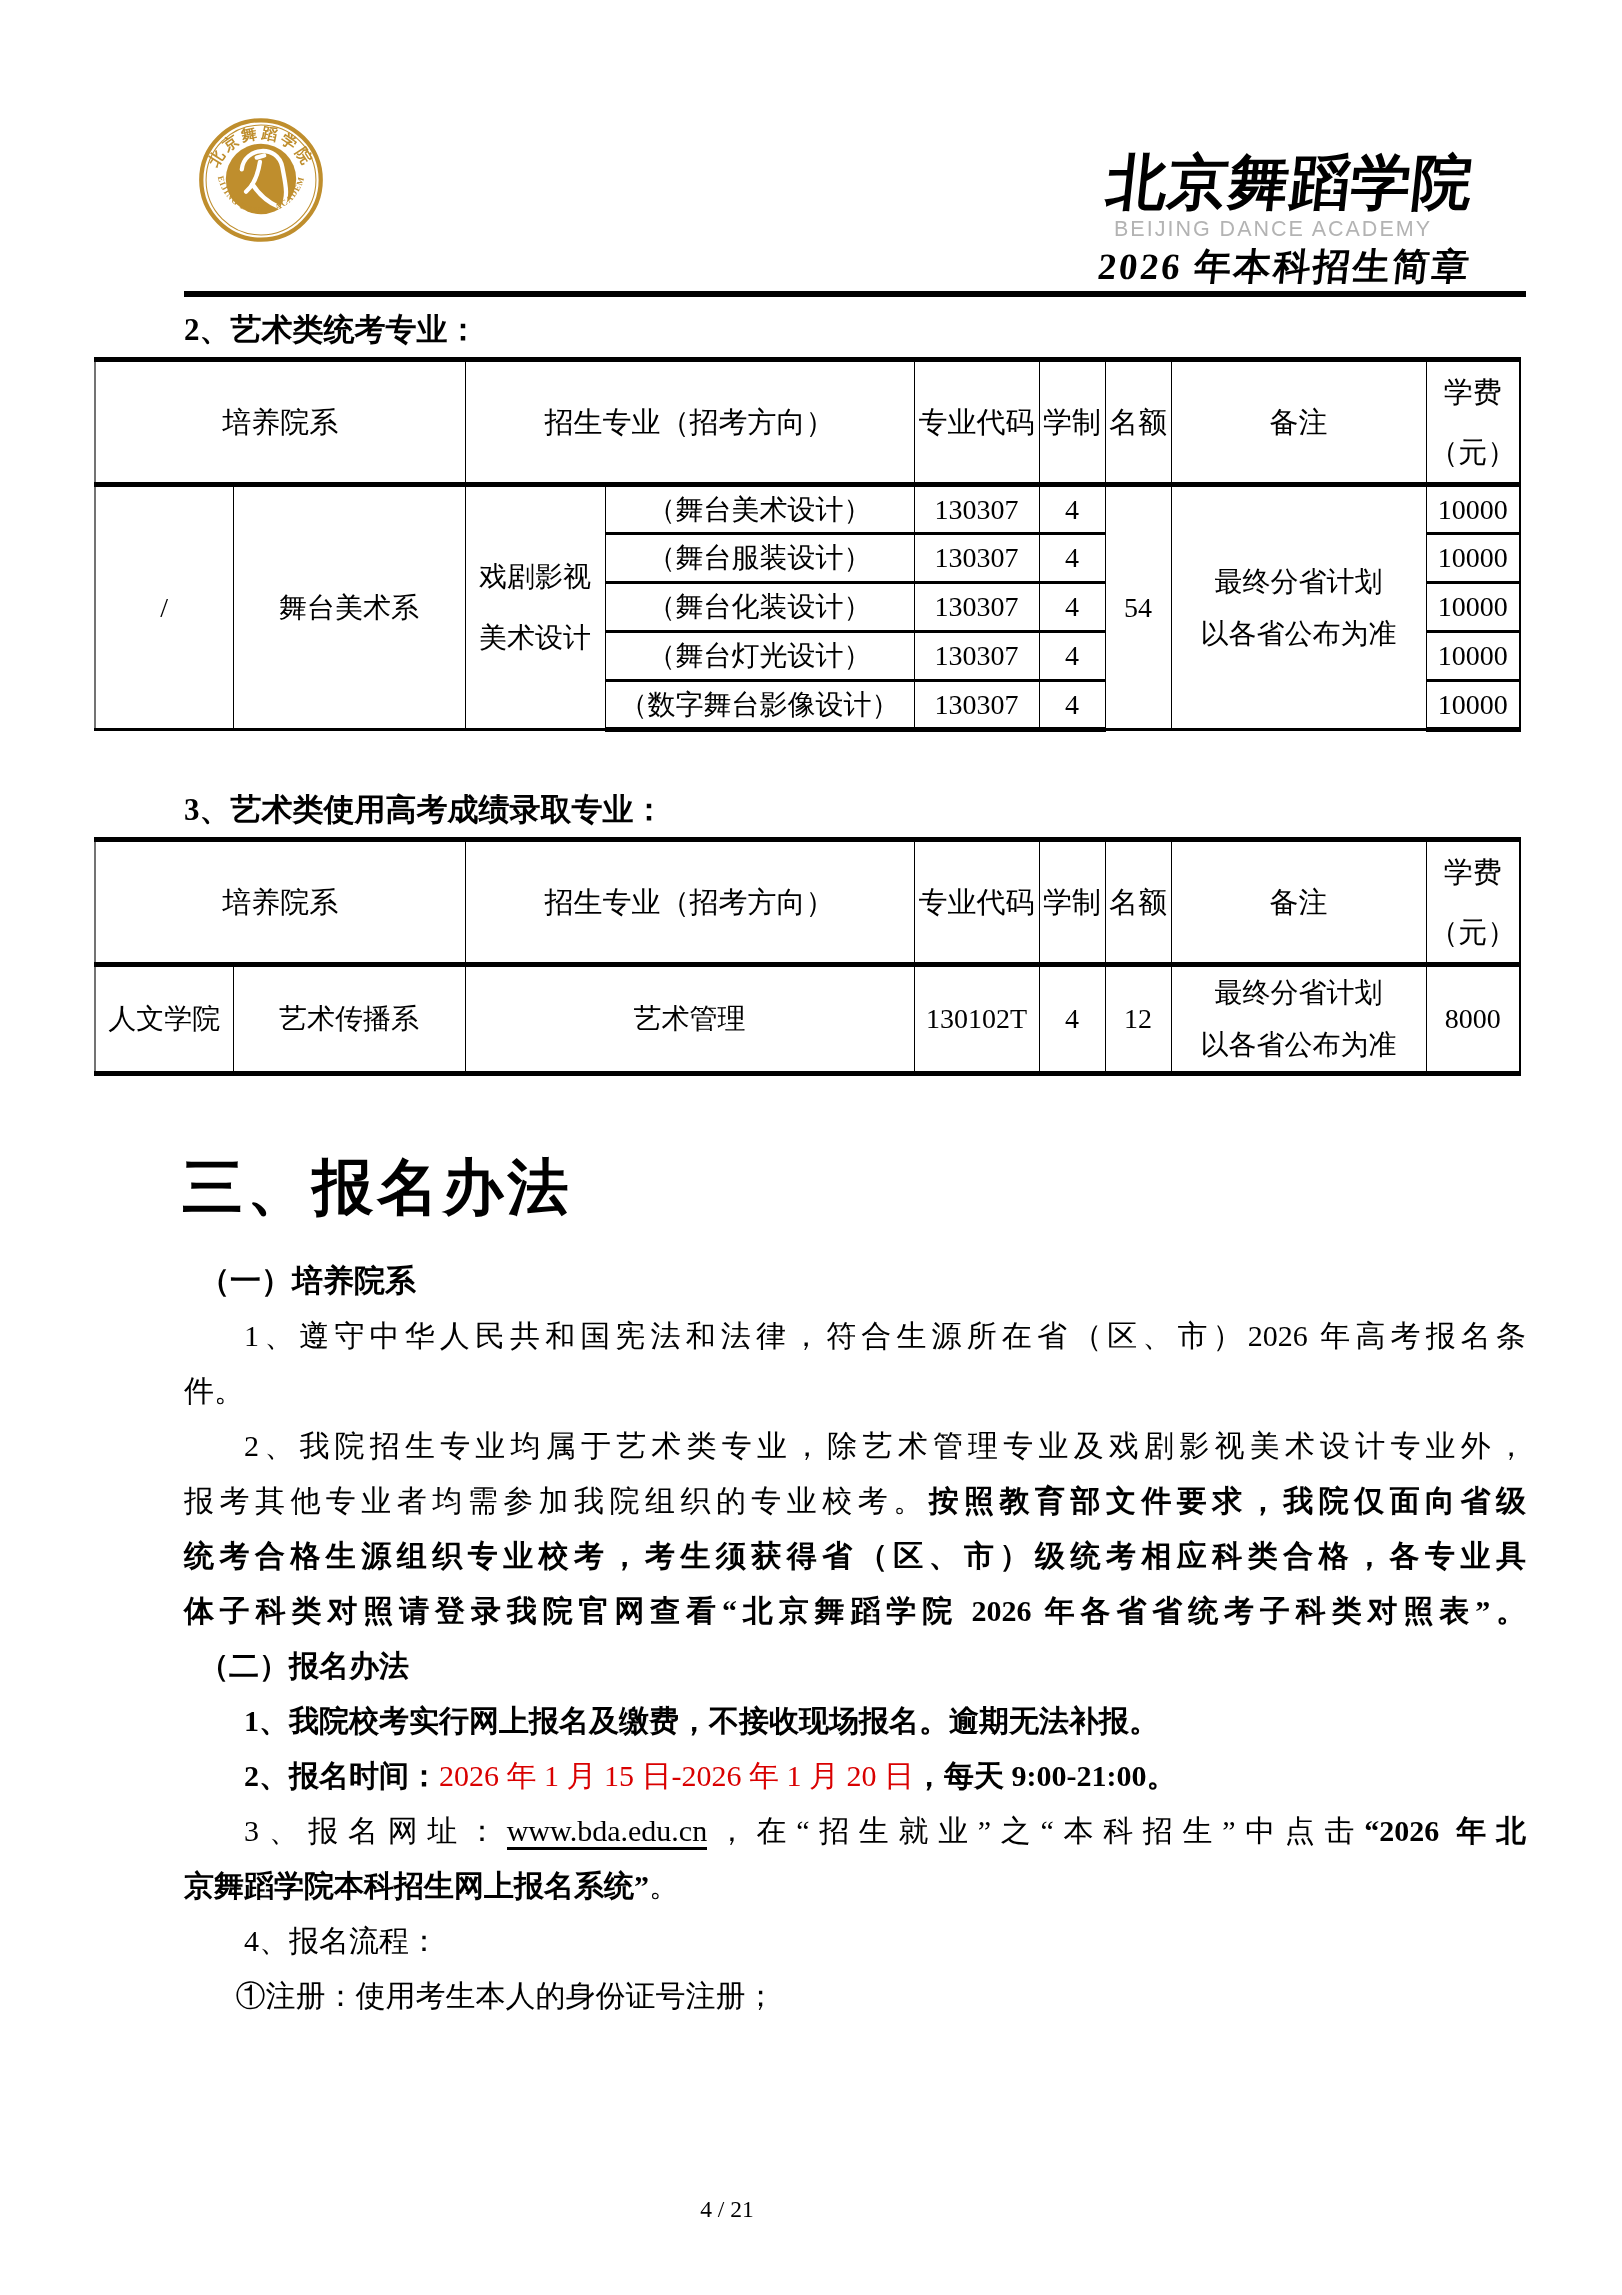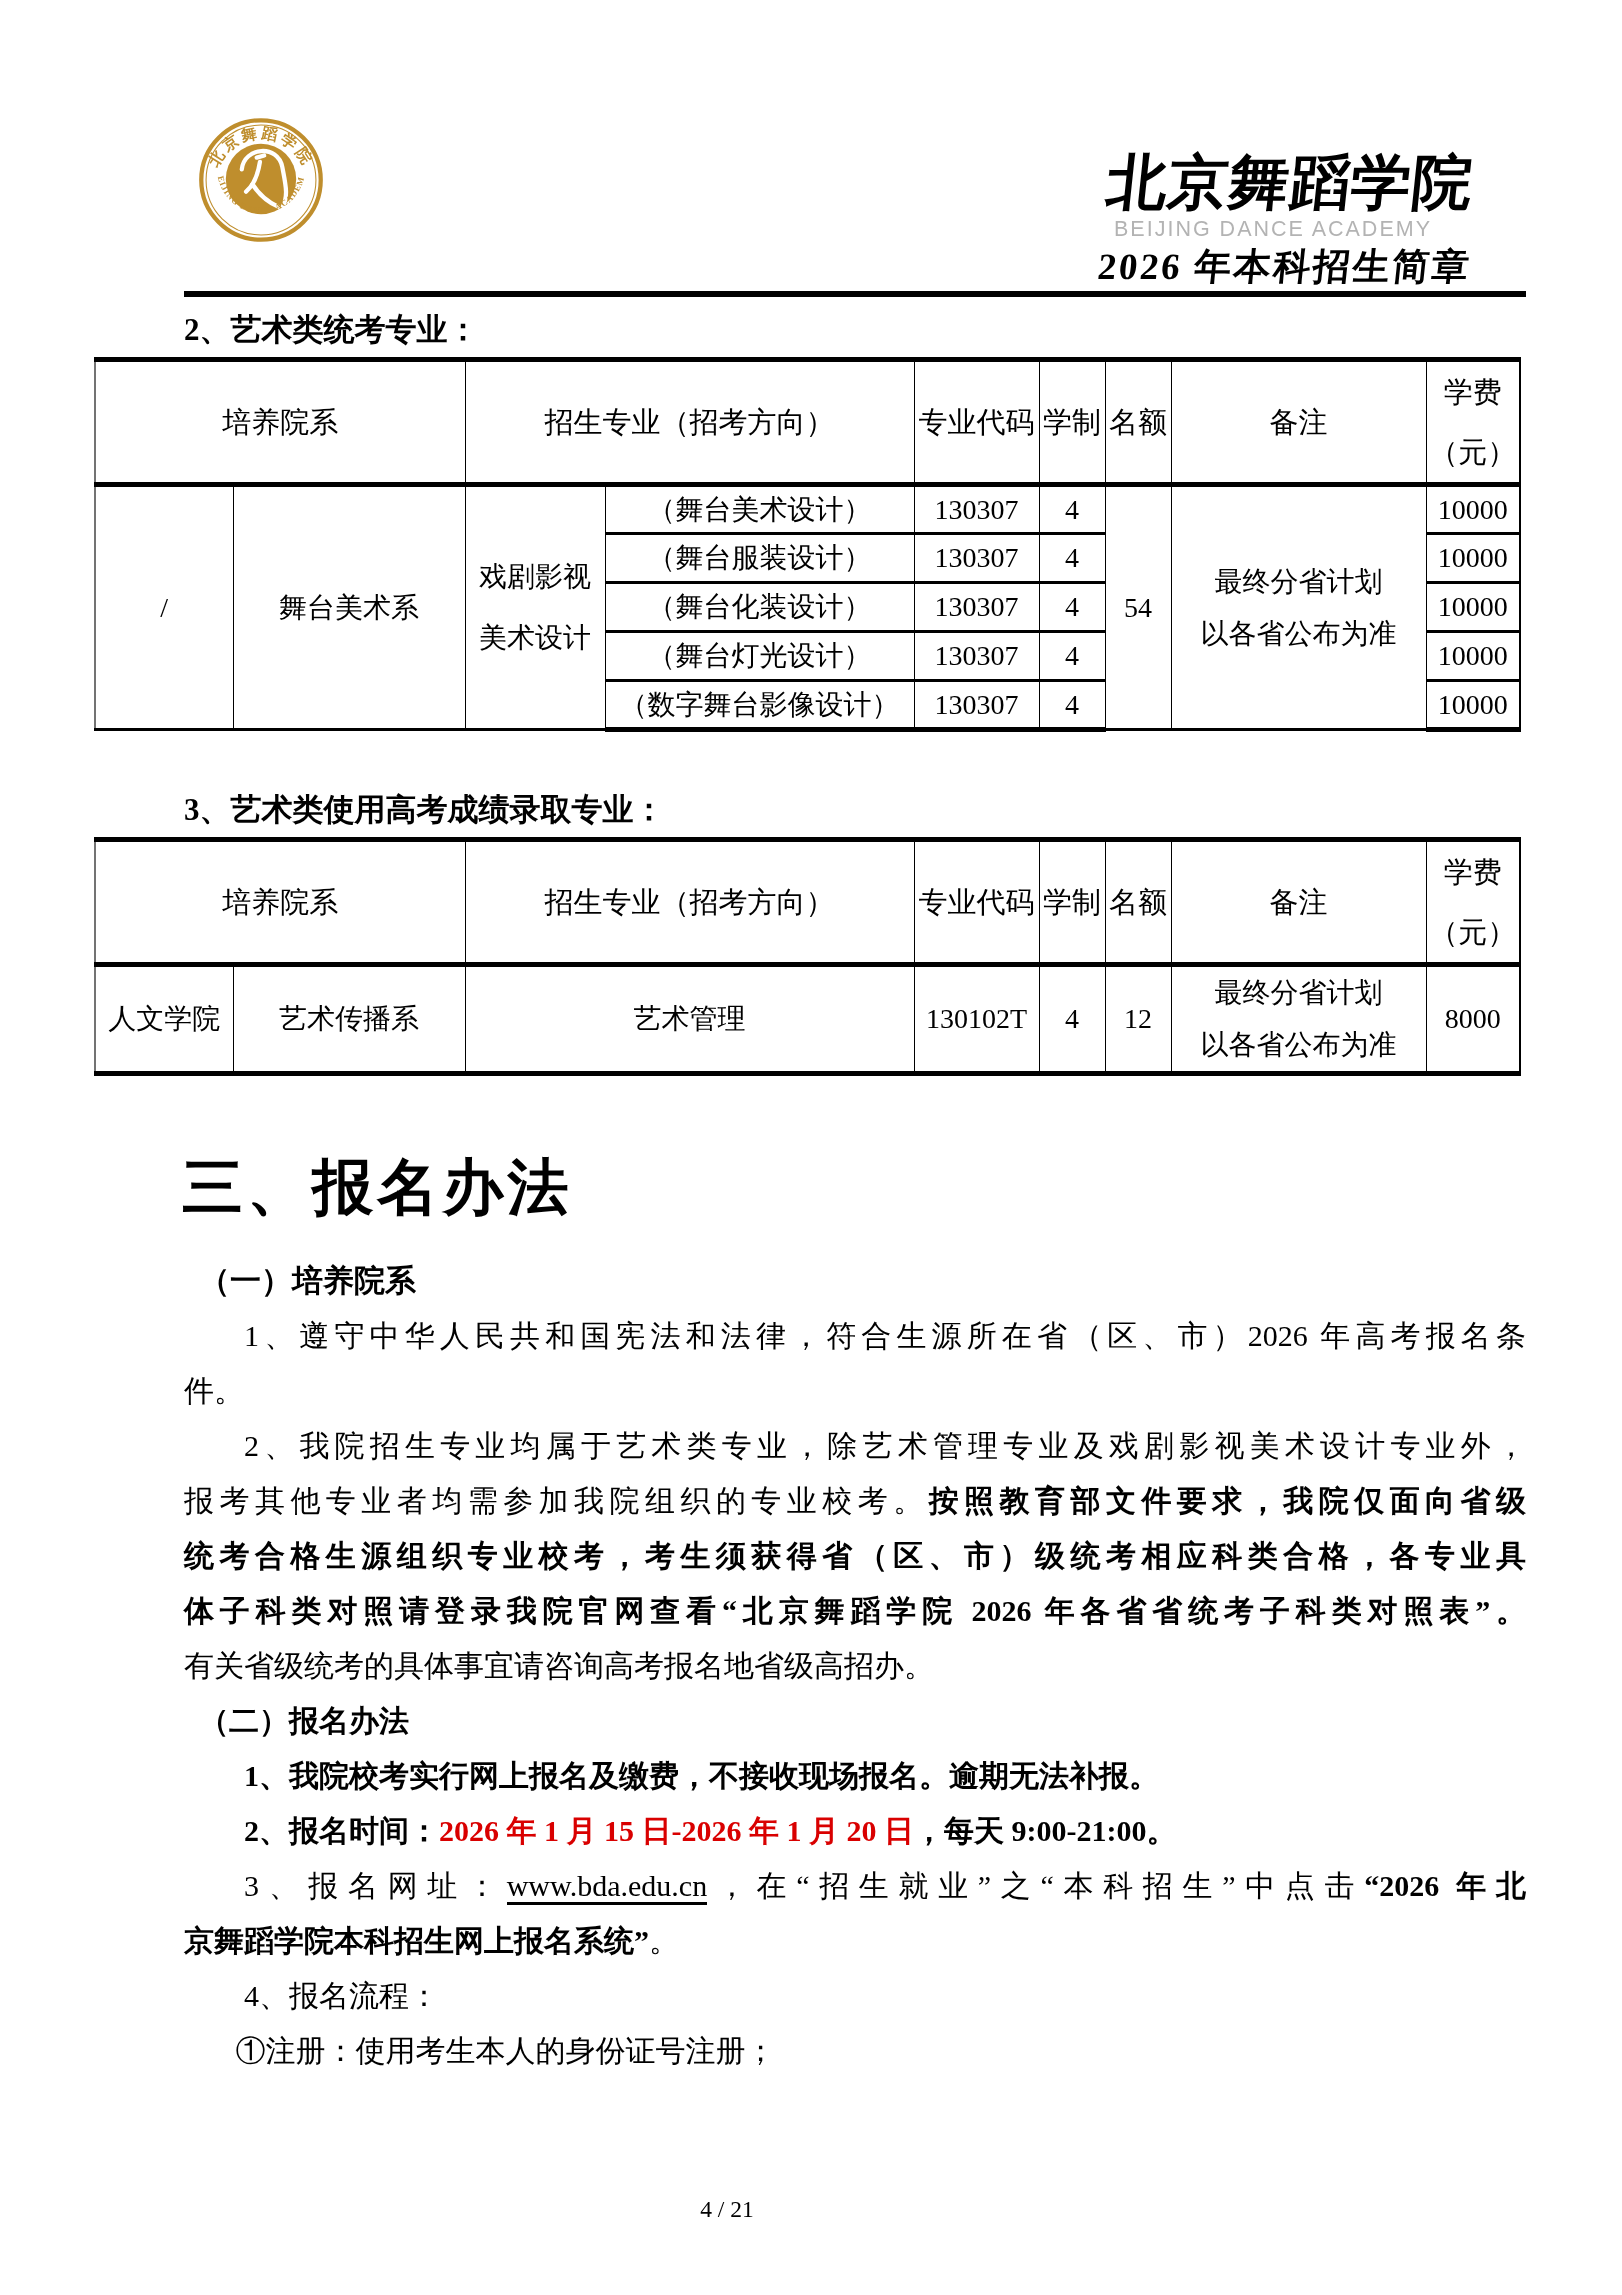--- a/index.html
+++ b/index.html
@@ -69,21 +69,21 @@
   #notice-body{
     left:184px;top:1308px;width:1342px;
     font-size:30px;line-height:55px;
   }
   .ln{display:block;}
   .jf{text-align:justify;text-align-last:justify;}
   .ind2{text-indent:2em;}
   .ind05{text-indent:0.5em;}
   .ind17{text-indent:1.72em;}
   .b{font-weight:700;}
-  .rb{font-weight:700;color:#d90000;}
+  .rb{font-weight:400;color:#d90000;}
   .url{text-decoration:none;border-bottom:3.6px solid #000;padding-bottom:0;}
   .sub-h{font-size:30px;font-weight:700;}
 
   #footer{left:0;top:2196px;width:1454px;text-align:center;font-size:23.5px;}
 </style>
 </head>
 <body>
 
 <div id="page">
 
@@ -219,21 +219,20 @@
   <div id="notice-sub1" class="abs">（一）培养院系</div>
 
   <div id="notice-body" class="abs">
     <div class="ln jf ind2"><span>1、遵守中华人民共和国宪法和法律，符合生源所在省（区、市）2026 年高考报名条</span></div>
     <div class="ln"><span>件。</span></div>
 
     <div class="ln jf ind2"><span>2、我院招生专业均属于艺术类专业，除艺术管理专业及戏剧影视美术设计专业外，</span></div>
     <div class="ln jf"><span>报考其他专业者均需参加我院组织的专业校考。</span><span class="b">按照教育部文件要求，我院仅面向省级</span></div>
     <div class="ln jf b"><span>统考合格生源组织专业校考，考生须获得省（区、市）级统考相应科类合格，各专业具</span></div>
     <div class="ln jf b"><span>体子科类对照请登录我院官网查看“北京舞蹈学院 2026 年各省省统考子科类对照表”。</span></div>
-    <div class="ln"><span>有关省级统考的具体事宜请咨询高考报名地省级高招办。</span></div>
 
     <div class="ln sub-h ind05"><span>（二）报名办法</span></div>
 
     <div class="ln ind2 b"><span>1、我院校考实行网上报名及缴费，不接收现场报名。逾期无法补报。</span></div>
 
     <div class="ln ind2"><span class="b">2、报名时间：</span><span class="rb">2026 年 1 月 15 日-2026 年 1 月 20 日</span><span class="b">，每天 9:00-21:00。</span></div>
 
     <div class="ln jf ind2"><span>3、报名网址：</span><span class="url">www.bda.edu.cn</span><span>，在“招生就业”之“本科招生”中点击</span><span class="b">“2026 年北</span></div>
     <div class="ln"><span class="b">京舞蹈学院本科招生网上报名系统”</span><span>。</span></div>
 

